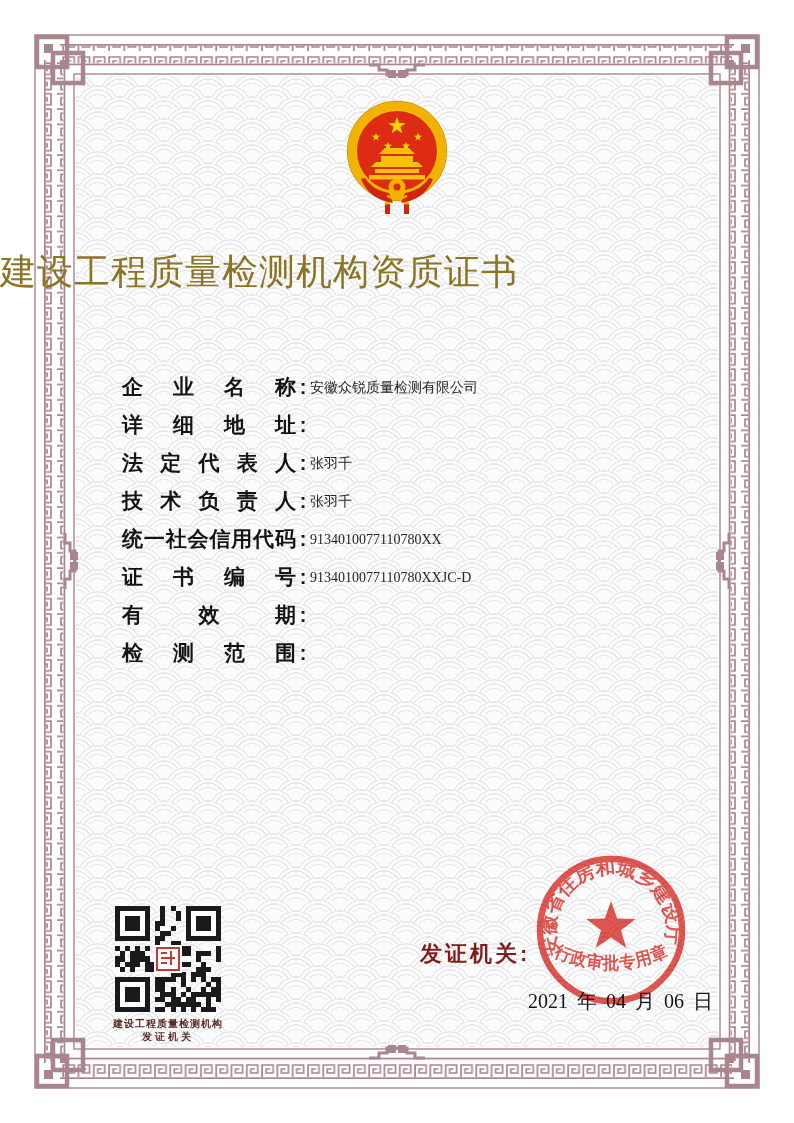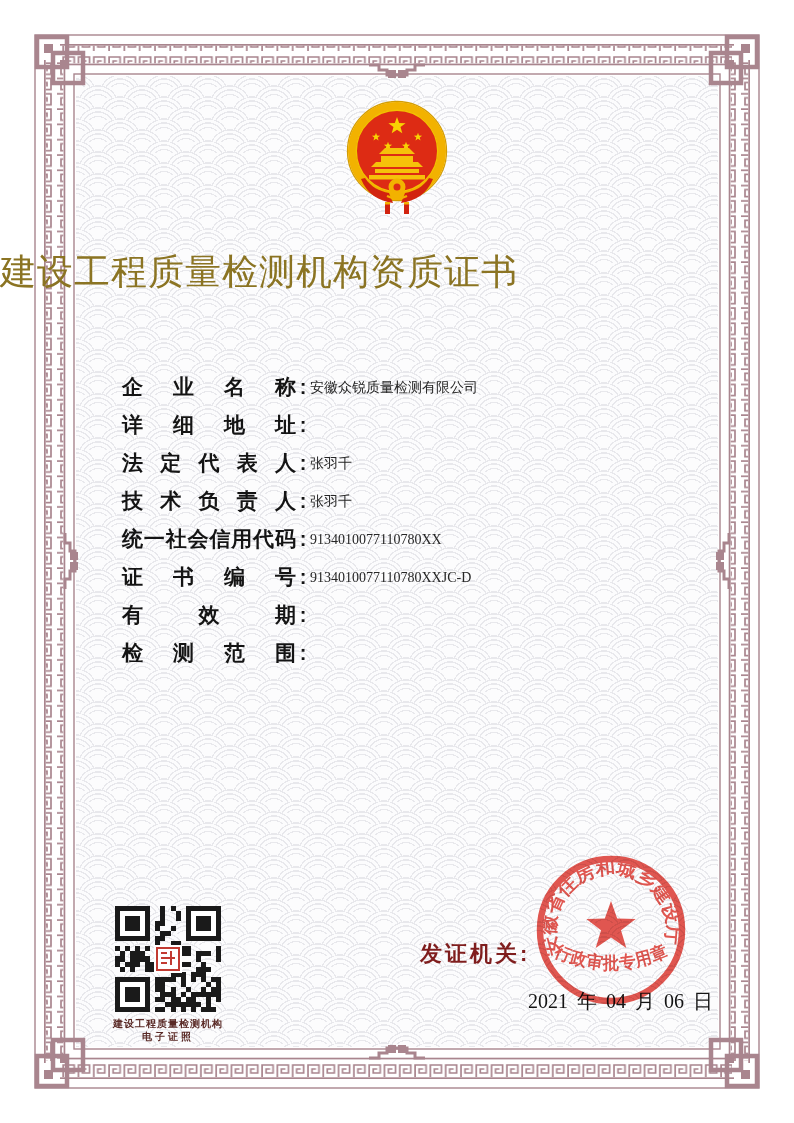--- a/index.html
+++ b/index.html
@@ -342,21 +342,21 @@
         <rect x="1" y="15" width="5" height="5" fill="#ffffff"></rect>
         <rect x="2" y="16" width="3" height="3" fill="#1a1a1a"></rect>
         <rect x="7.8" y="7.8" width="5.4" height="5.4" fill="#ffffff"></rect>
         <rect x="8.3" y="8.3" width="4.4" height="4.4" fill="none" stroke="#c23a32" stroke-width="0.45"></rect>
         <rect x="9.2" y="9.2" width="1.1" height="0.4" fill="#c23a32"></rect>
         <rect x="9.2" y="10.1" width="2.6" height="0.4" fill="#c23a32"></rect>
         <rect x="10.9" y="9" width="0.4" height="2.6" fill="#c23a32"></rect>
         <rect x="9.2" y="11.1" width="1.1" height="0.4" fill="#c23a32"></rect>
       </svg>
     <div class="qr-cap1">建设工程质量检测机构</div>
-    <div class="qr-cap2">电子证照</div>
+    <div class="qr-cap2">发证机关</div>
   </div>
 
   <div class="issuer">发证机关:</div>
   <div class="date">2021 年 04 月 06 日</div>
 
   <svg class="seal" viewBox="0 0 158 158">
     <defs>
       <path id="sealArc" d="M28.3,102.7 A56,56 0 1 1 129.7,102.7" fill="none"></path>
       <path id="sealBottom" d="M23,101 Q79,127 135,101" fill="none"></path>
     </defs>

